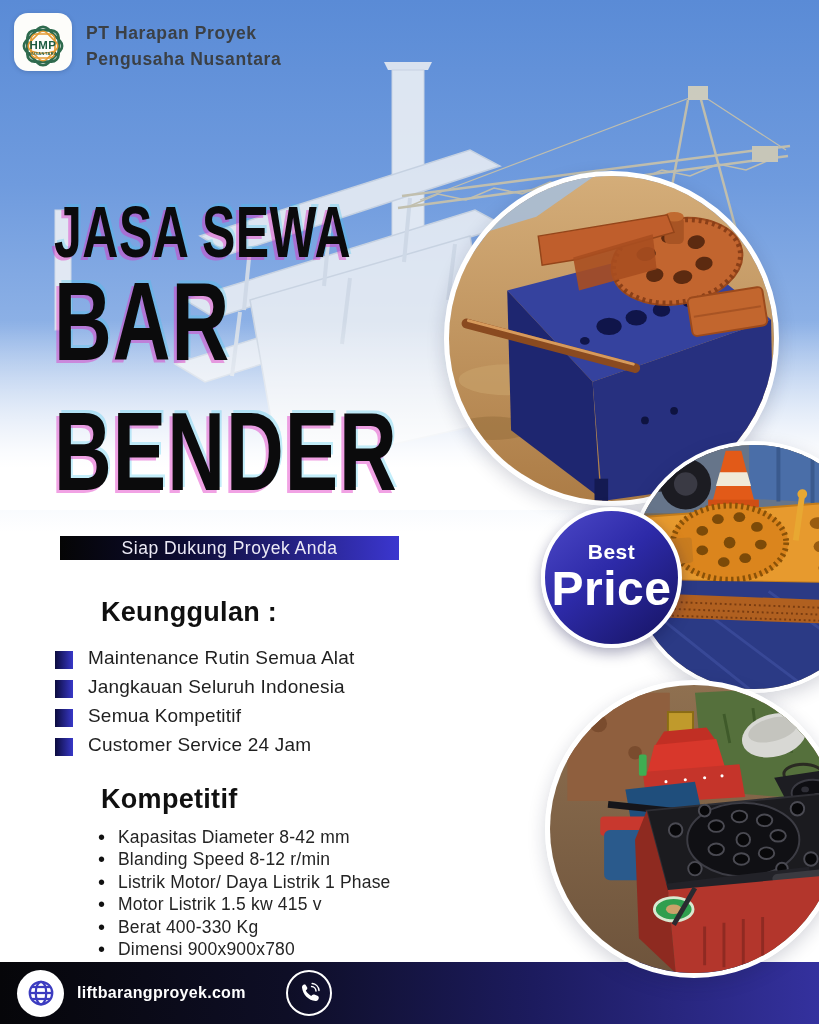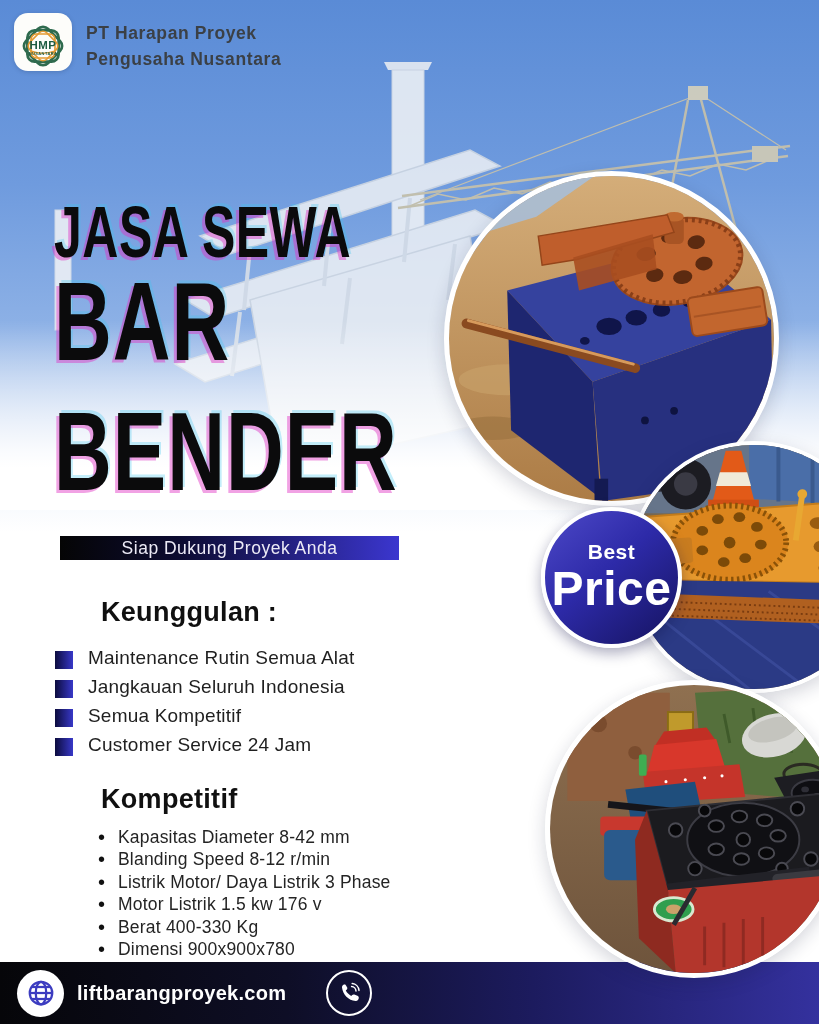--- a/index.html
+++ b/index.html
@@ -82,21 +82,21 @@
   
   .footer{
     position:absolute; left:0; bottom:0; width:819px; height:62px; z-index:3;
     background:linear-gradient(90deg,#060609 0%,#0e0e26 35%,#1c1b5e 65%,#34319e 100%);
     display:flex; align-items:center;
   }
   .site-circle{
     width:47px; height:47px; border-radius:50%; background:#fff; margin-left:17px;
     display:flex; align-items:center; justify-content:center; flex:0 0 auto;
   }
-  .site-text{ margin-left:13px; font-size:20px; font-weight:700; color:#fff; letter-spacing:.3px; }
+  .site-text{ margin-left:13px; font-size:16px; font-weight:700; color:#fff; letter-spacing:.3px; }
   .contact{ margin-left:40px; display:flex; align-items:center; }
   .phone-circle{
     width:46px; height:46px; border-radius:50%; border:2.5px solid #fff; flex:0 0 auto;
     display:flex; align-items:center; justify-content:center;
   }
   .contact-text{ margin-left:12px; display:flex; flex-direction:column; }
   .contact-label{ font-size:17px; font-weight:700; color:#fff; line-height:20px; }
   .contact-phone{ font-size:25px; font-weight:400; color:#f2f2f8; letter-spacing:1px; line-height:26px; }
 </style>
 </head>
@@ -191,22 +191,22 @@
     <li>
       <span class="kg-bullet"></span>
       <span class="kg-text">Customer Service 24 Jam</span>
     </li>
   </ul>
 
   <div class="section-heading sp-head">Kompetitif</div>
   <ul class="sp-list">
     <li>Kapasitas Diameter 8-42 mm</li>
     <li>Blanding Speed 8-12 r/min</li>
-    <li>Listrik Motor/ Daya Listrik 3 Phase</li>
-    <li>Motor Listrik 1.5 kw 176 v</li>
+    <li>Listrik Motor/ Daya Listrik 1 Phase</li>
+    <li>Motor Listrik 1.5 kw 415 v</li>
     <li>Berat 400-330 Kg</li>
     <li>Dimensi 900x900x780</li>
   </ul>
 
   <div class="photo photo1">
     <svg viewBox="0 0 335 335" preserveAspectRatio="xMidYMid slice">
       <defs>
         <linearGradient id="p1sand" x1="0" y1="0" x2="0" y2="1">
           <stop offset="0" stop-color="#d4ad79"></stop>
             <stop offset="1" stop-color="#ac7c46"></stop>

